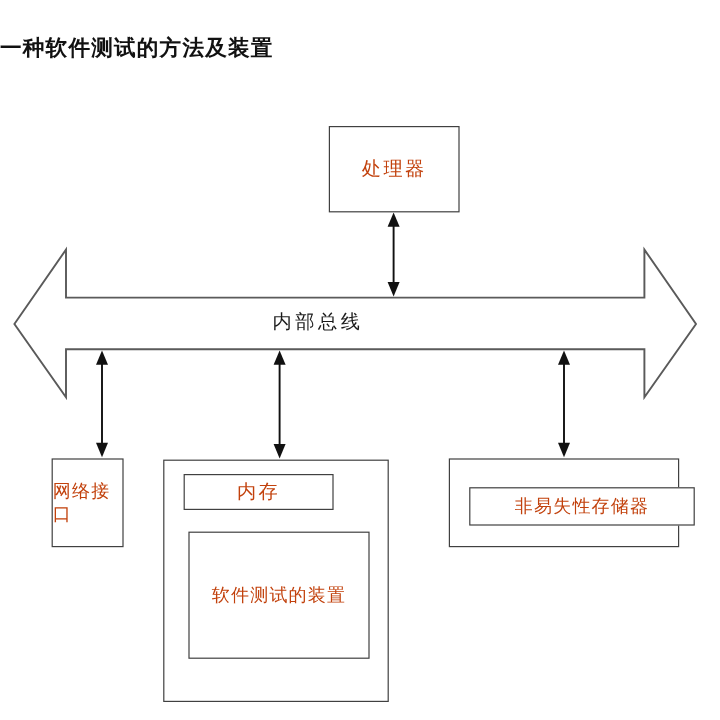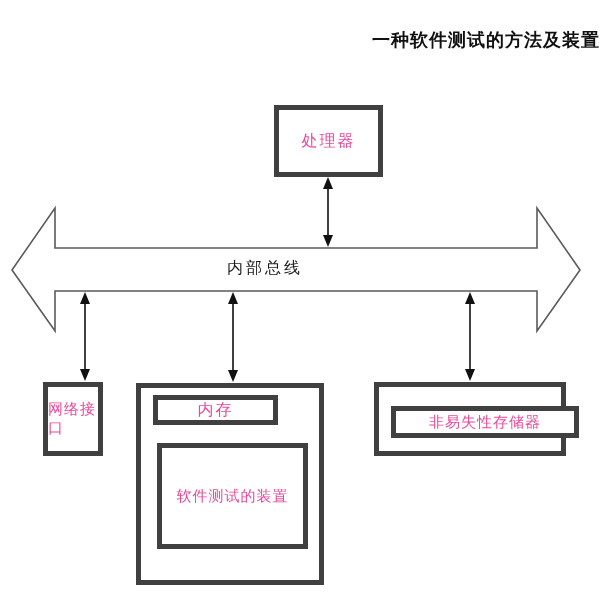--- a/index.html
+++ b/index.html
@@ -13,45 +13,45 @@
     width: 600px;
     height: 600px;
     background: #ffffff;
     overflow: hidden;
   }
   .diagram-title {
     position: absolute;
     left: 0;
     top: 28px;
     width: 600px;
-    text-align: right;
+    text-align: left;
     font-family: "DejaVu Sans", "Liberation Sans", sans-serif;
     font-weight: bold;
     font-size: 18px;
     letter-spacing: 1px;
     color: #111111;
   }
   svg.layer {
     position: absolute;
     left: 0;
     top: 0;
     width: 600px;
     height: 600px;
   }
   .box {
     position: absolute;
-    border: 5px solid #404040;
+    border: 1px solid #404040;
     background: #ffffff;
     display: flex;
     align-items: center;
     justify-content: center;
     box-sizing: border-box;
     font-family: "DejaVu Serif", "Liberation Serif", serif;
     font-size: 16px;
-    color: #ec4899;
+    color: #c2410c;
     letter-spacing: 2px;
   }
   .processor-box   { left: 274px; top: 105px; width: 109px; height: 72px; }
   .network-box     { left: 43px;  top: 382px; width: 60px;  height: 74px; font-size: 15px; letter-spacing: 1px; }
   .memory-outer    { left: 136px; top: 383px; width: 188px; height: 202px; }
   .memory-label-box{ left: 153px; top: 395px; width: 125px; height: 30px; text-align: center; }
   .device-box      { left: 157px; top: 443px; width: 151px; height: 106px; font-size: 15px; letter-spacing: 1px; }
   .nvm-outer       { left: 374px; top: 382px; width: 192px; height: 74px; }
   .nvm-inner       { left: 391px; top: 406px; width: 188px; height: 32px; font-size: 15px; letter-spacing: 1px; }
   .bus-label {

